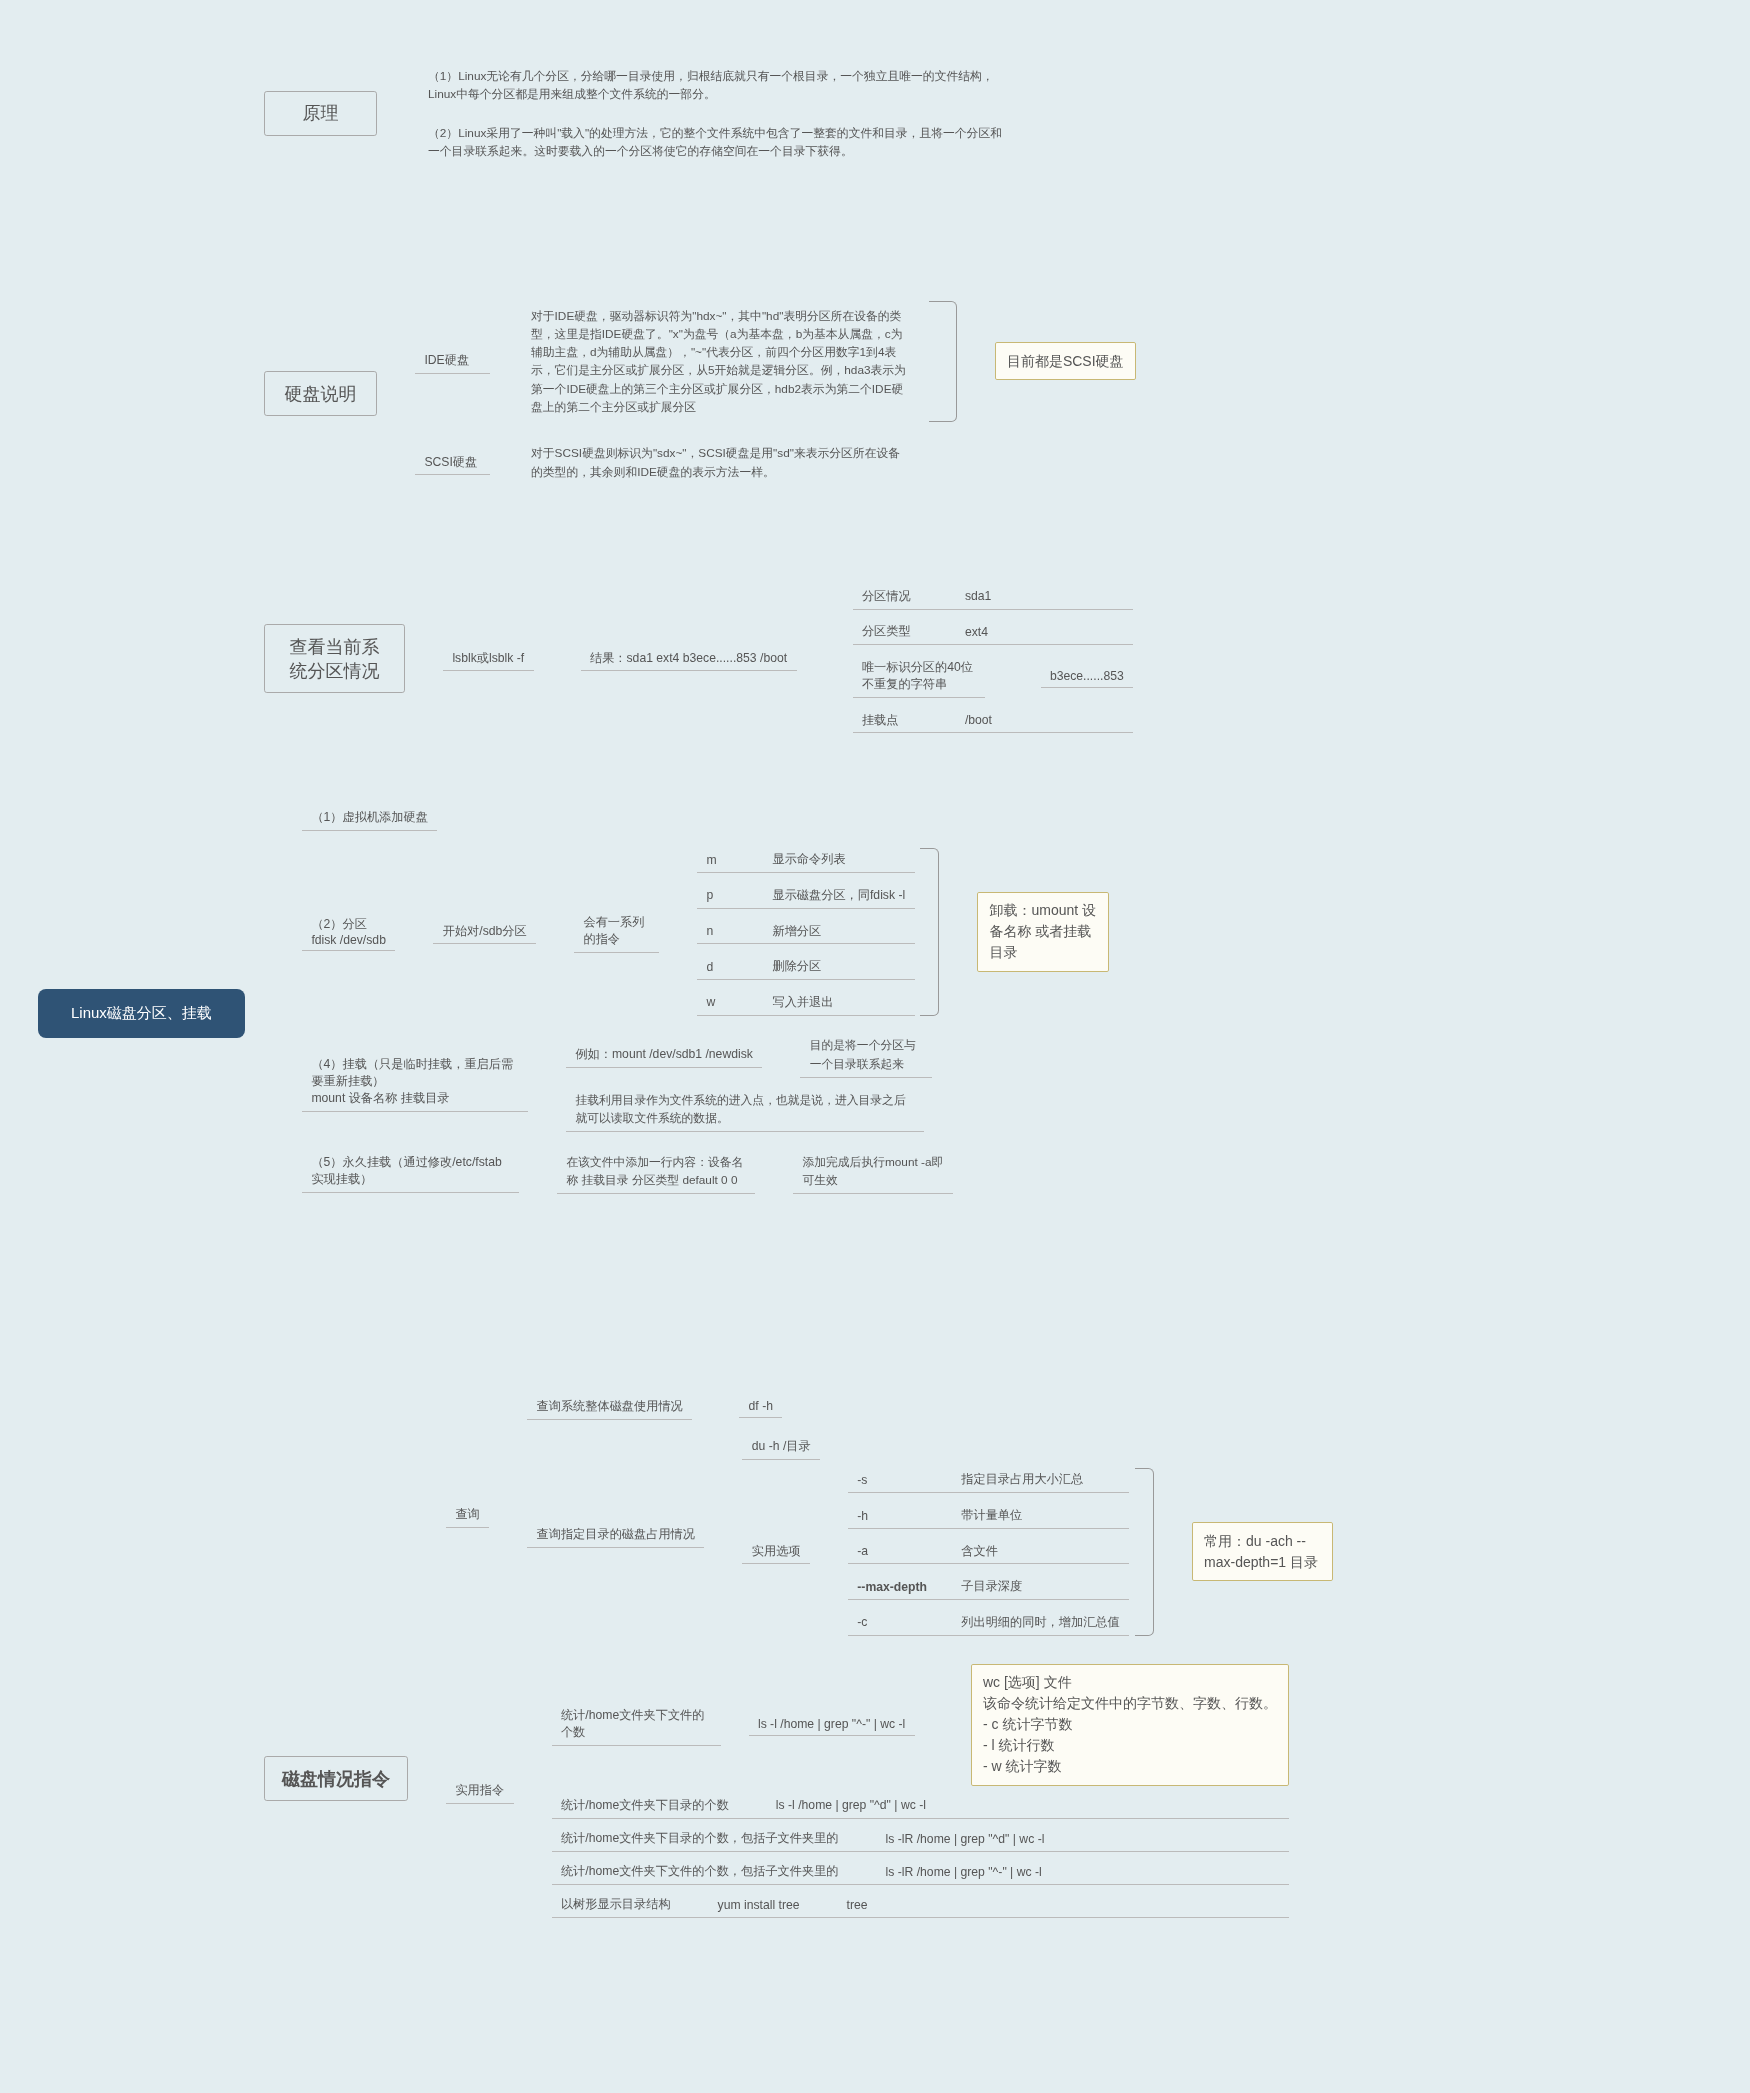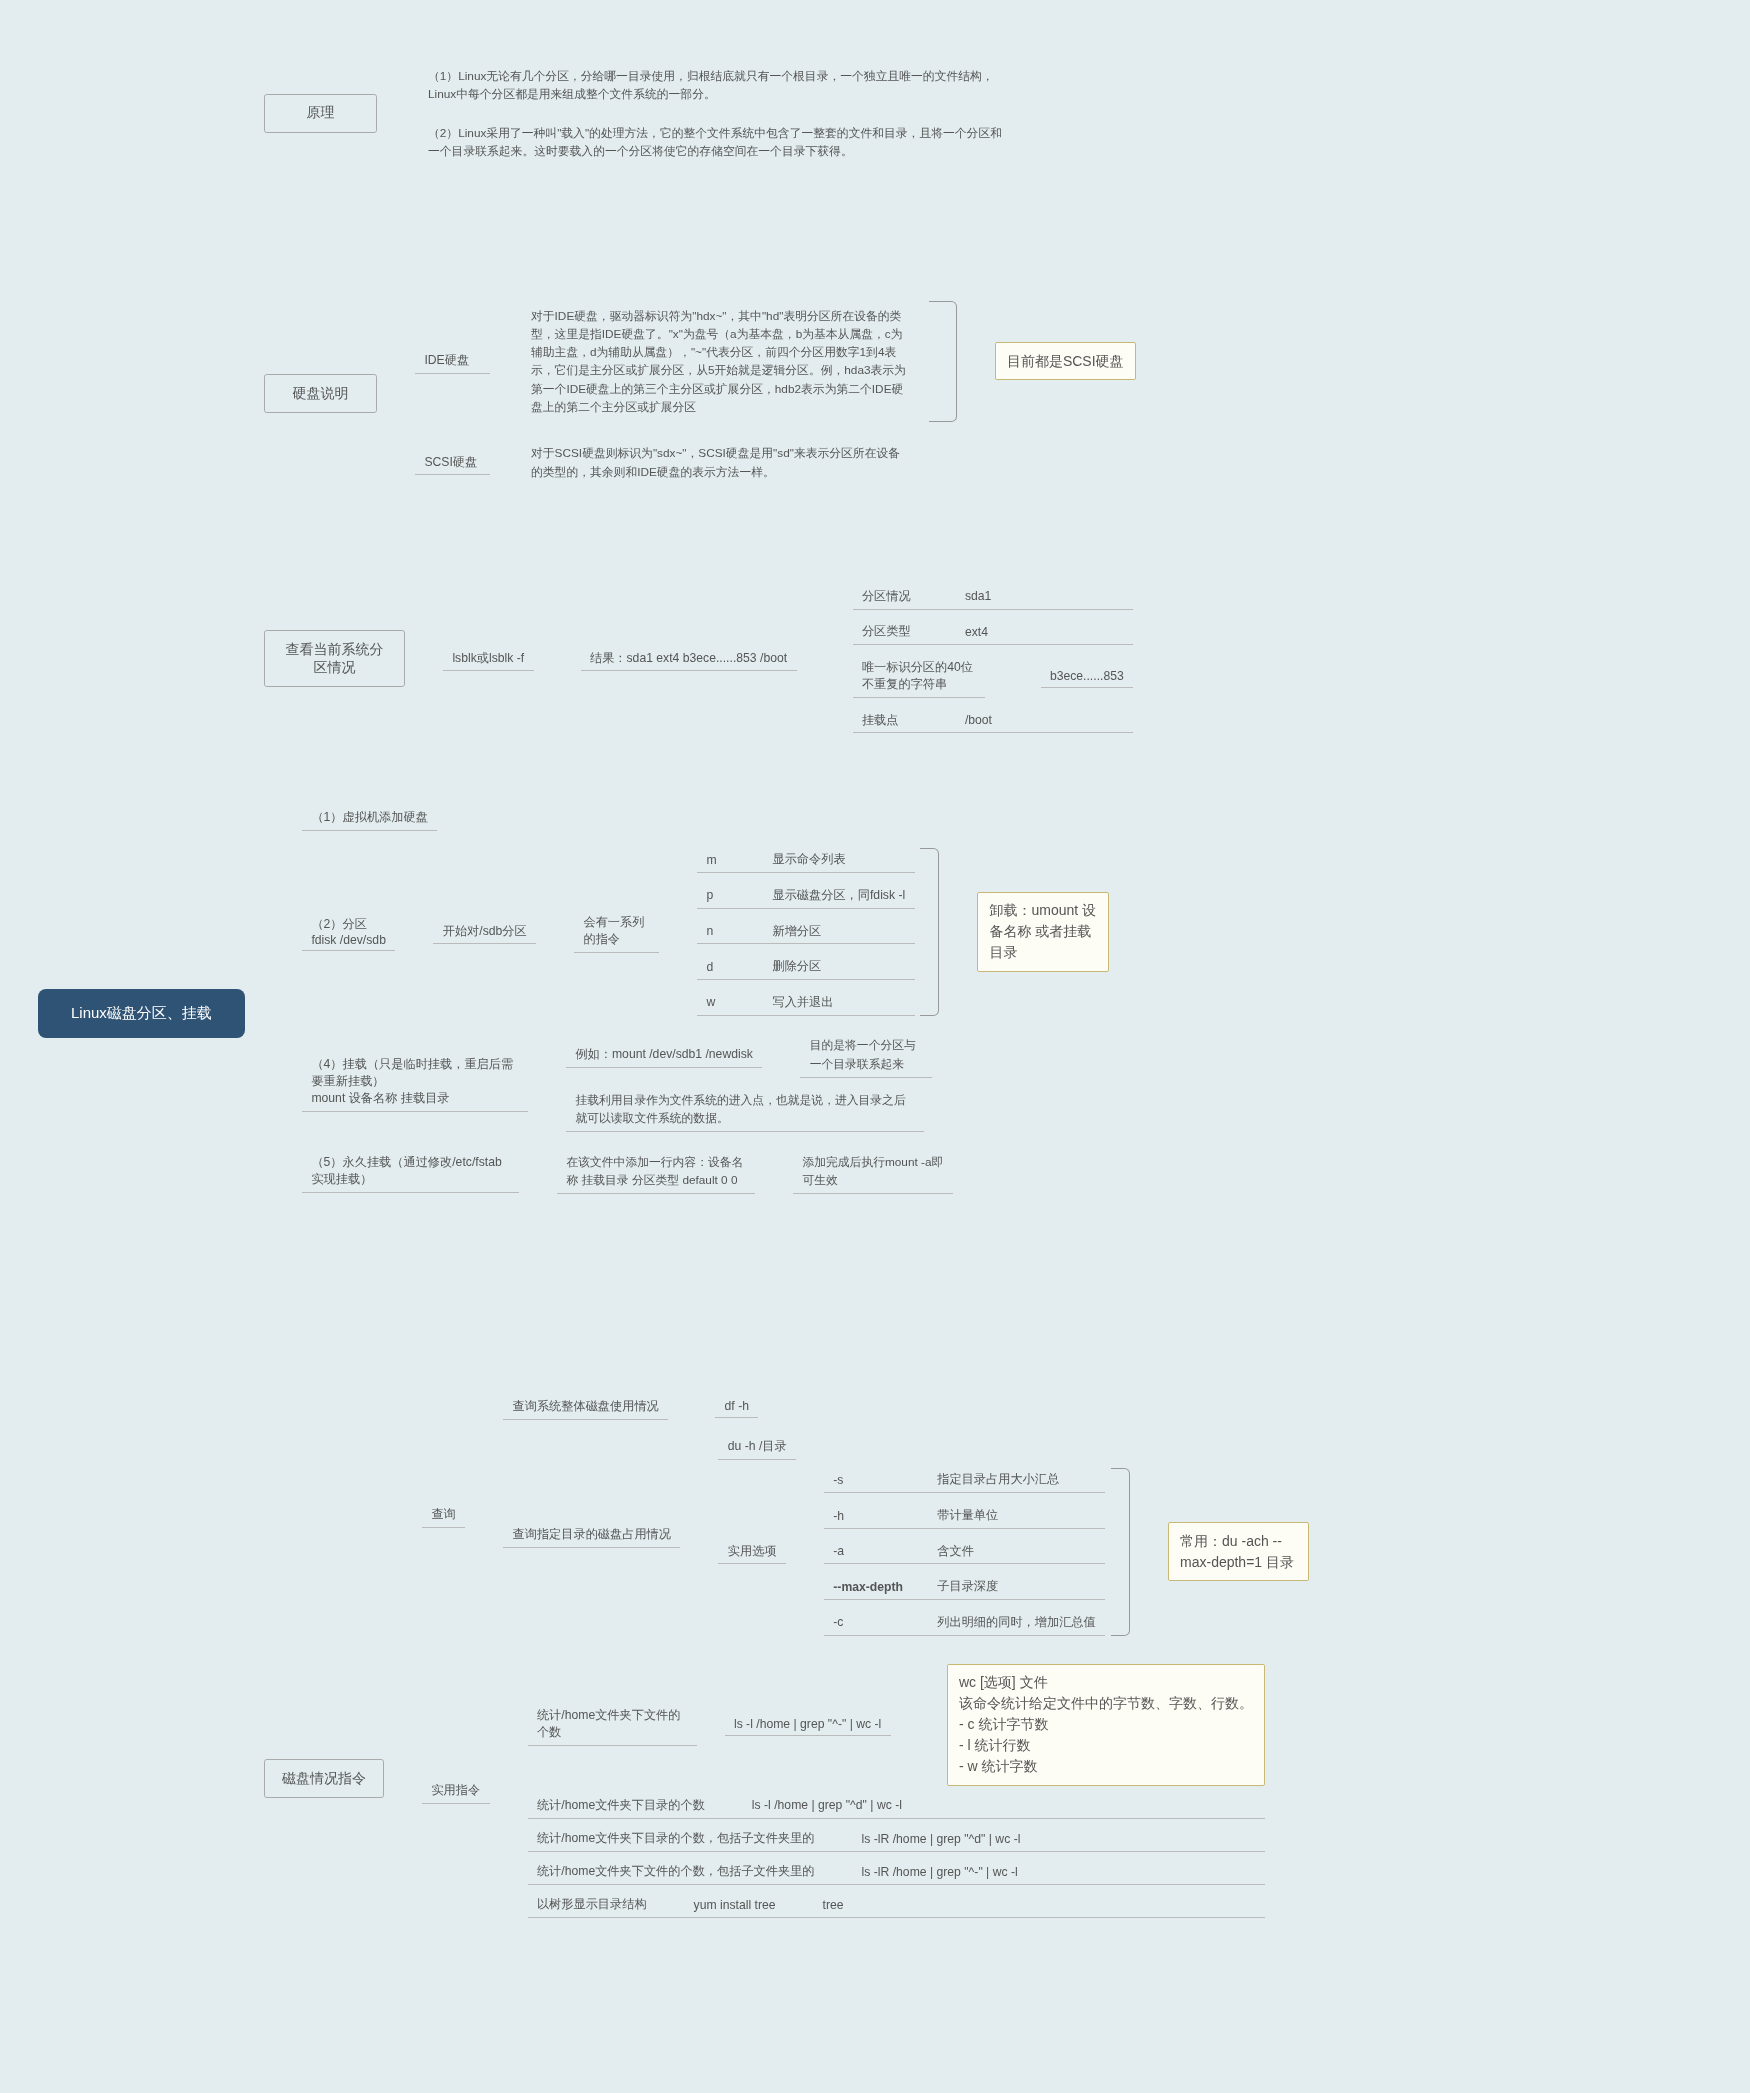--- a/index.html
+++ b/index.html
@@ -22,21 +22,21 @@
     border-radius: 8px;
     font-size: 15px;
     position: relative;
   }
   .box {
     border: 0.9px solid #aaa;
     background: transparent;
     padding: 9.4px 17px;
     display: inline-block;
     border-radius: 2.8px;
-    font-size: 14px;
+    font-size: 18px;
   }
   .leaf {
     padding: 5.6px 13px;
     display: inline-block;
     font-size: 12.2px;
     white-space: pre-wrap;
     line-height: 1.6;
   }
   .note {
     border: 0.9px solid #c8b874;
@@ -178,21 +178,21 @@
     <div class="row">
       <div class="under" style="max-width:217px;">（5）永久挂载（通过修改/etc/fstab实现挂载）</div>
       <div class="under thinleaf" style="margin-left:38px; max-width:198px;">在该文件中添加一行内容：设备名称 挂载目录 分区类型 default 0 0</div>
       <div class="under thinleaf" style="margin-left:38px; max-width:160px;">添加完成后执行mount -a即可生效</div>
     </div>
   </div>
 </div>
 
 <div id="col-1" style="top:1394px;" class="level2">
   <div style="display:flex; align-items:center;">
-    <div class="box" style="margin-top:245px;">磁盘情况指令</div>
+    <div class="box" style="margin-top:245px;font-weight:bold;">磁盘情况指令</div>
   </div>
   <div class="children" style="gap:28px;">
 
     <div class="row">
       <div class="under" style="align-self:center;">查询</div>
       <div class="children" style="margin-left:38px; gap:15px;">
         <div class="row">
           <div class="under">查询系统整体磁盘使用情况</div>
           <div class="under" style="margin-left:47px;">df -h</div>
         </div>

